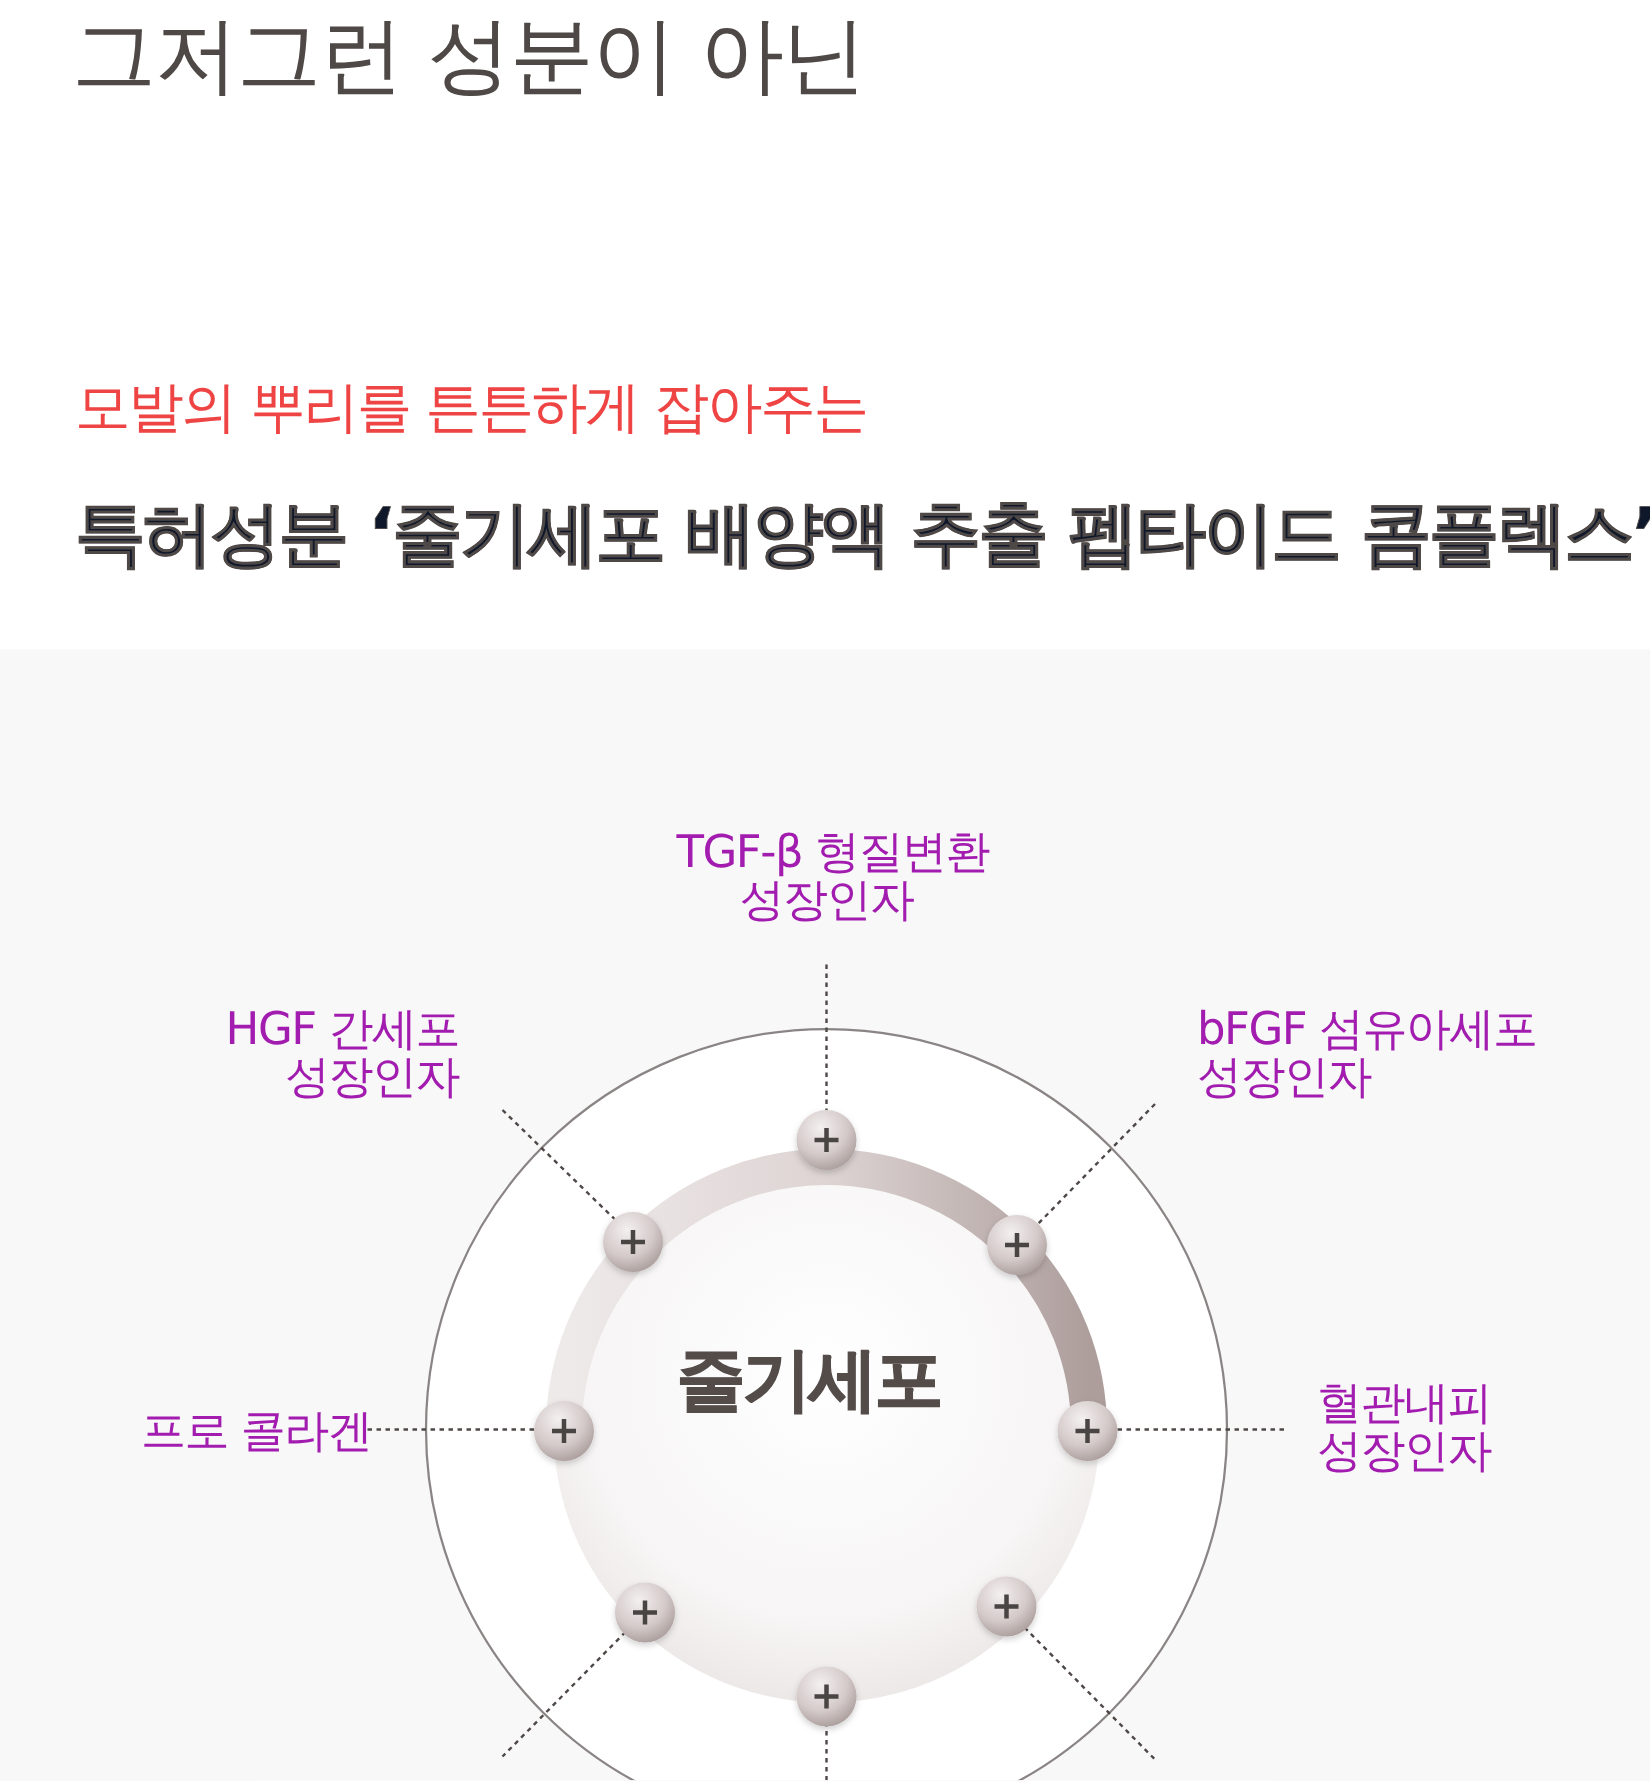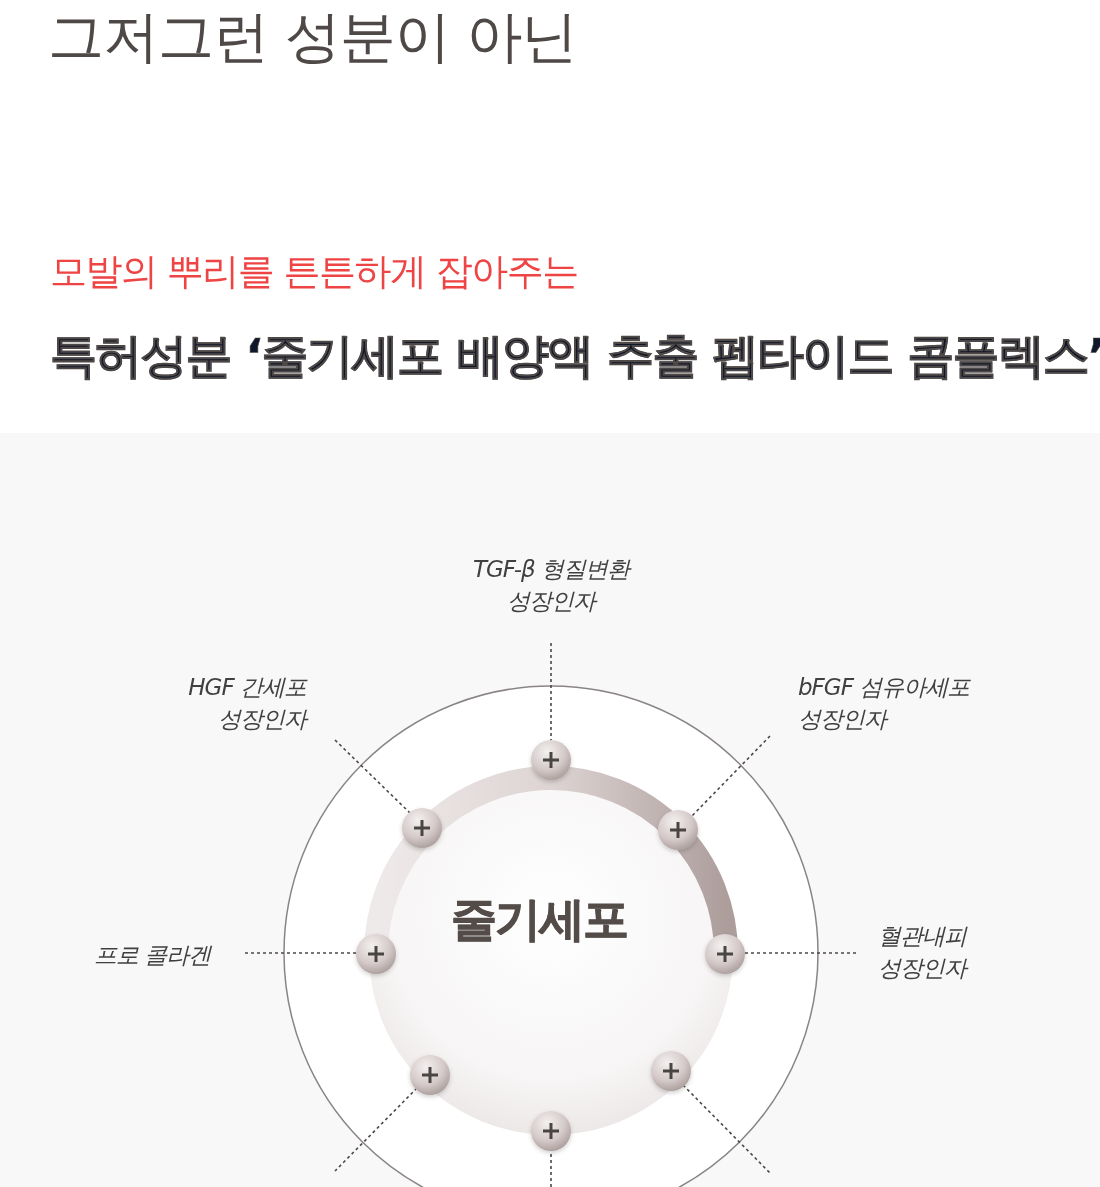--- a/index.html
+++ b/index.html
@@ -5,21 +5,21 @@
   html, body { margin:0; padding:0; }
   body { width:1100px; height:1187px; overflow:hidden; background:#ffffff; position:relative;
          font-family:"DejaVu Sans","Liberation Sans",sans-serif; color:#4a4442; }
   .top { position:absolute; left:0; top:0; width:890px; height:433px; background:#fff;margin-top:32px; }
   .line0 { position:absolute; left:48px; top:-32px; font-size:56px; font-weight:300; color:#4e4846; letter-spacing:-1px; white-space:nowrap; }
   .headline { position:absolute; left:46px; top:72px; font-size:66px; font-weight:900; color:#544c49; letter-spacing:-3px; white-space:nowrap; -webkit-text-stroke:1.5px #544c49; }
   .sub1 { position:absolute; left:50px; top:215px; font-size:37px; font-weight:400; color:#ef4444; letter-spacing:-1.5px; white-space:nowrap; }
   .sub2 { position:absolute; left:50px; top:293px; font-size:47px; font-weight:700; color:#0f172a; letter-spacing:-1.8px; white-space:nowrap; -webkit-text-stroke:0.6px #4e4846; }
   .diagram { position:absolute; left:0; top:433px; width:1100px; height:754px; background:#f8f8f8; overflow:hidden; }
   .diagram svg { position:absolute; left:0; top:0; }
-  .lbl { position:absolute; font-size:23px; line-height:32px; color:#404040; letter-spacing:-1px; white-space:nowrap;font-style:italic; }
+  .lbl { position:absolute; font-size:30px; line-height:32px; color:#a21caf; letter-spacing:-1px; white-space:nowrap; }
   .lbl span { display:block; }
   .center-text { position:absolute; left:451px; top:455px; width:200px; text-align:left; font-size:46px; font-weight:900; line-height:62px; color:#544c49; letter-spacing:-2px; -webkit-text-stroke:0.8px #544c49; }
   .center-text span { display:block; }
 </style>
 </head>
 <body>
 
 <div class="top">
   <div class="line0">그저그런 성분이 아닌</div>
   <div class="sub1">모발의 뿌리를 튼튼하게 잡아주는</div>

